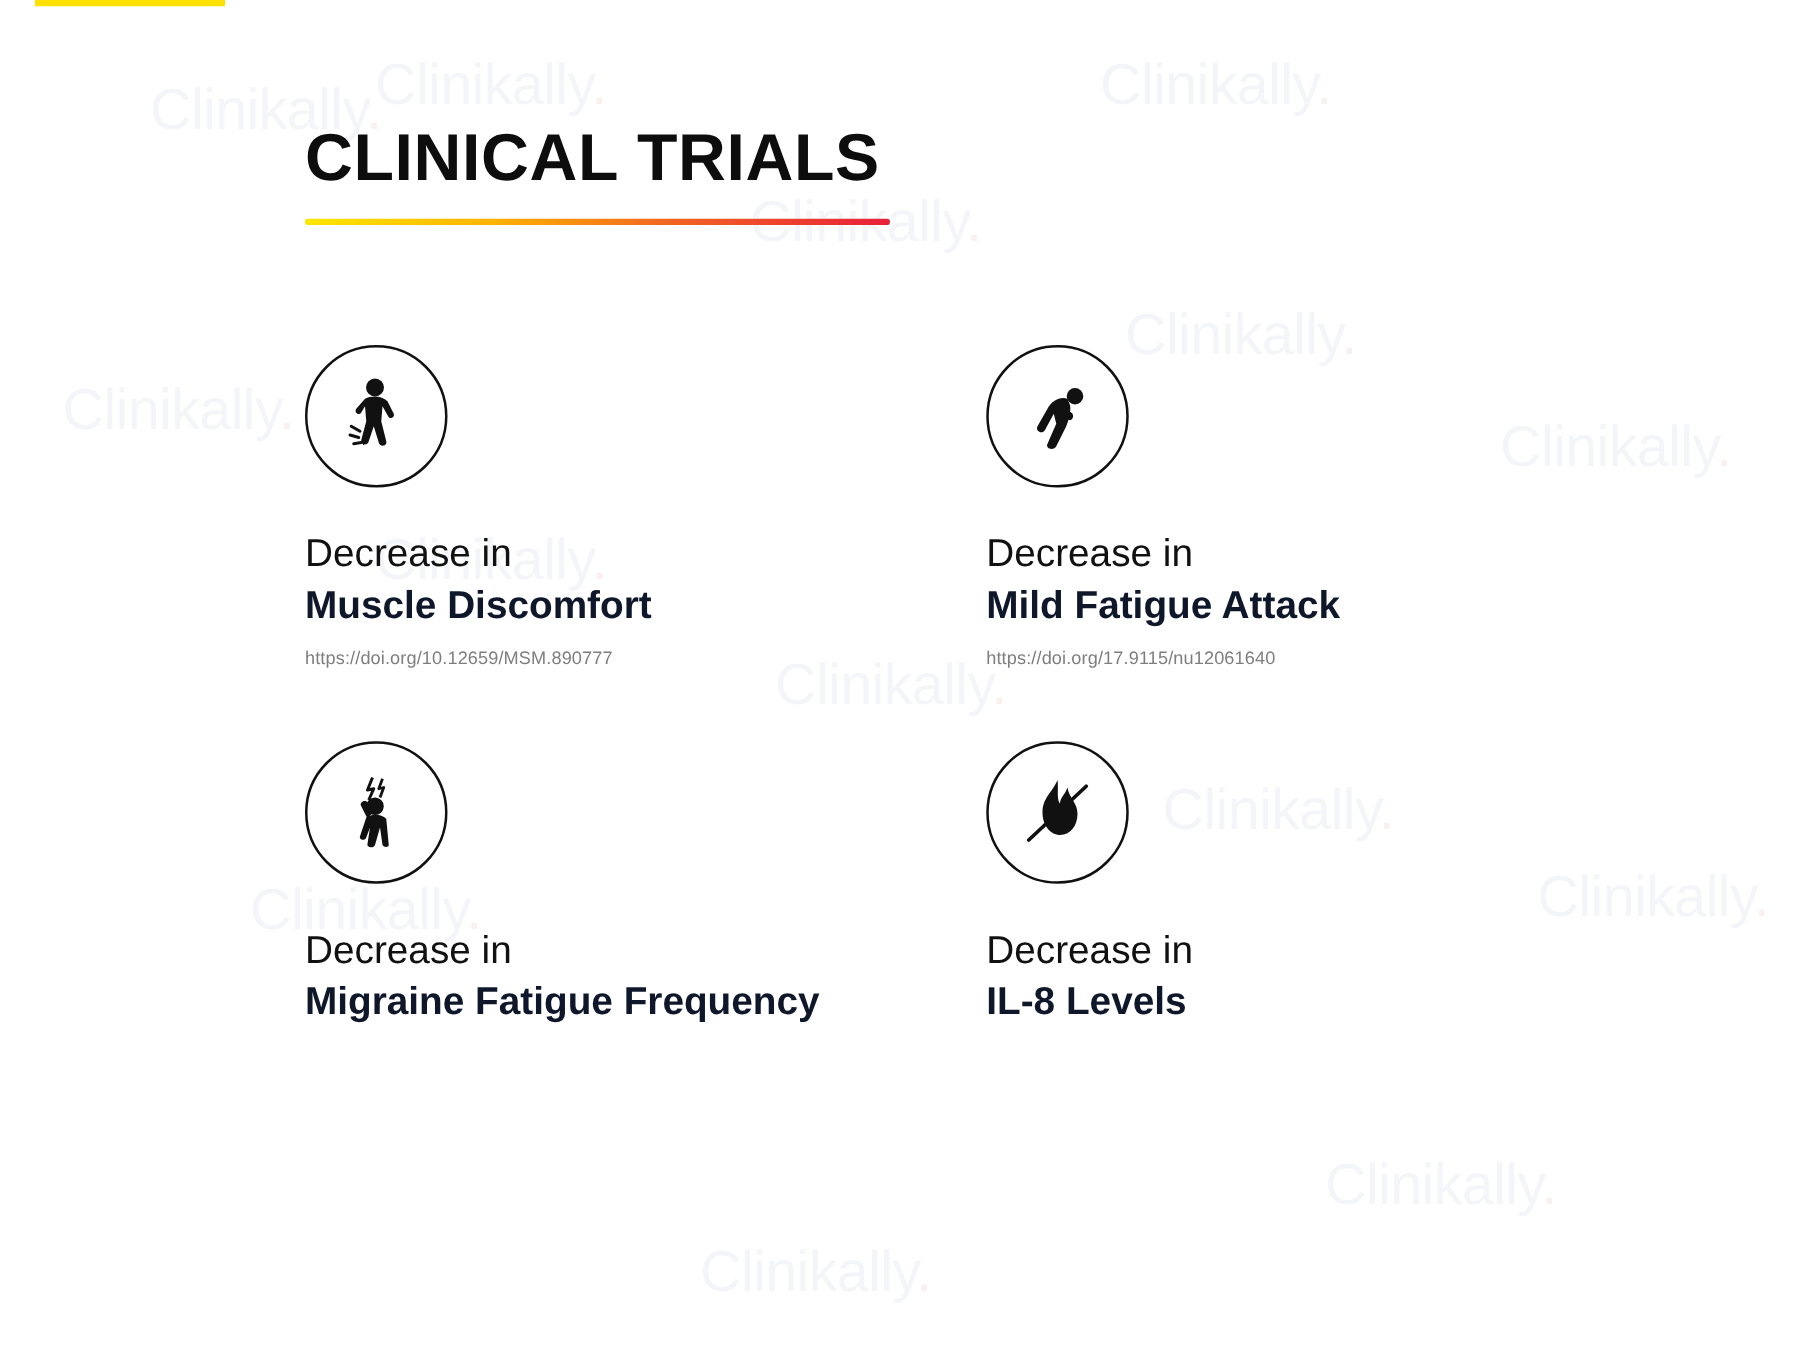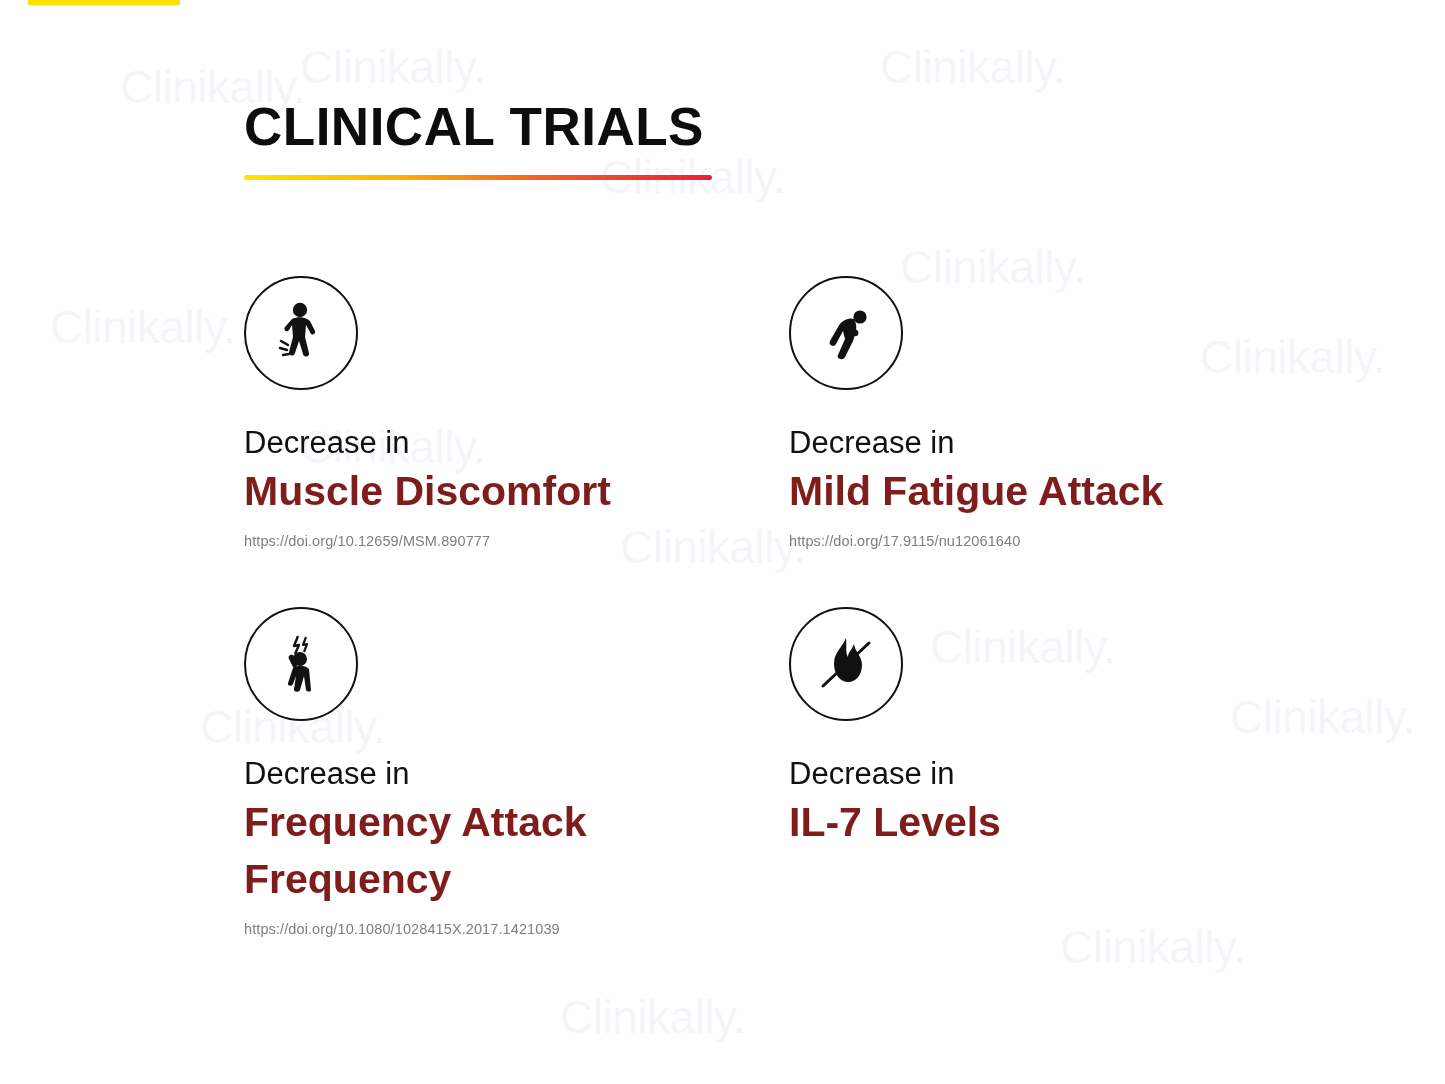--- a/index.html
+++ b/index.html
@@ -106,23 +106,23 @@
   .card-text {
     margin-top: 33px;
   }
   .line-1 {
     font-size: 31px;
     font-weight: 400;
     color: #111;
     line-height: 1.28;
   }
   .line-2 {
-    font-size: 41px;
+    font-size: 31px;
     font-weight: bold;
-    color: #7f1d1d;
+    color: #0f172a;
     line-height: 1.38;
     max-width: 420px;
   }
   .doi {
     margin-top: 14px;
     font-size: 14.5px;
     color: #7e7e7e;
     letter-spacing: 0.1px;
   }
 </style>
@@ -194,32 +194,31 @@
         <svg width="72" height="72" viewBox="0 0 72 72">
           <path d="M33 8 L29 18 L34 17 L30 26" stroke="#111" stroke-width="2.4" fill="none" stroke-linejoin="round"></path>
           <path d="M41 9 L38 17 L42 16 L39 24" stroke="#111" stroke-width="2.2" fill="none" stroke-linejoin="round"></path>
           <circle cx="35" cy="31" r="7" fill="#111"></circle>
           <path d="M28 40 C32 37, 40 37, 44 41 L46 62 C46 64, 42 64, 41 62 L39 48 L35 62 C34 65, 28 64, 29 61 L31 48 L28 56 C27 59, 22 58, 23 55 Z" fill="#111"></path>
           <path d="M29 41 L24 31 C22 28, 27 25, 29 28 L33 36 Z" fill="#111"></path>
         </svg>
       </div>
       <div class="card-text">
         <div class="line-1">Decrease in</div>
-        <div class="line-2">Frequency Attack Frequency</div>
-        <div class="doi">https://doi.org/10.1080/1028415X.2017.1421039</div>
+        <div class="line-2">Migraine Fatigue Frequency</div>
       </div>
     </div>
 
     <div class="card">
       <div class="icon-circle">
         <svg width="72" height="72" viewBox="0 0 72 72">
           <path d="M36 10 C32 20, 24 24, 24 36 C24 47, 31 54, 38 54 C46 54, 52 47, 52 37 C52 28, 45 24, 44 16 C42 22, 38 24, 38 29 C35 25, 37 17, 36 10 Z" fill="#111"></path>
           <path d="M13 58 L59 15" stroke="#111" stroke-width="3" stroke-linecap="round"></path>
         </svg>
       </div>
       <div class="card-text">
         <div class="line-1">Decrease in</div>
-        <div class="line-2">IL-7 Levels</div>
+        <div class="line-2">IL-8 Levels</div>
       </div>
     </div>
 
   </div>
 </div>
 
 </body></html>

